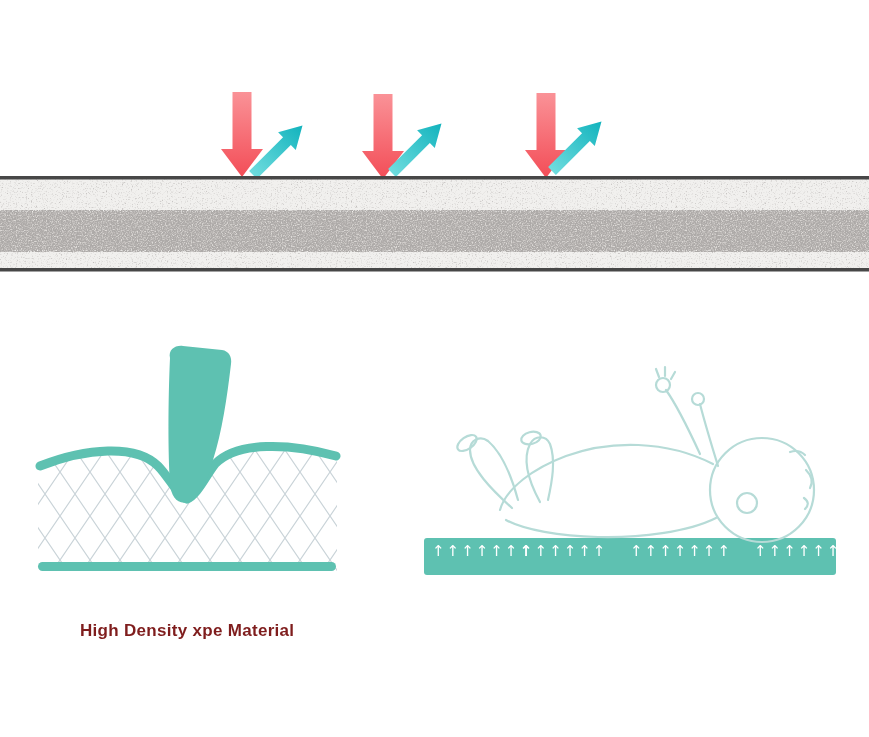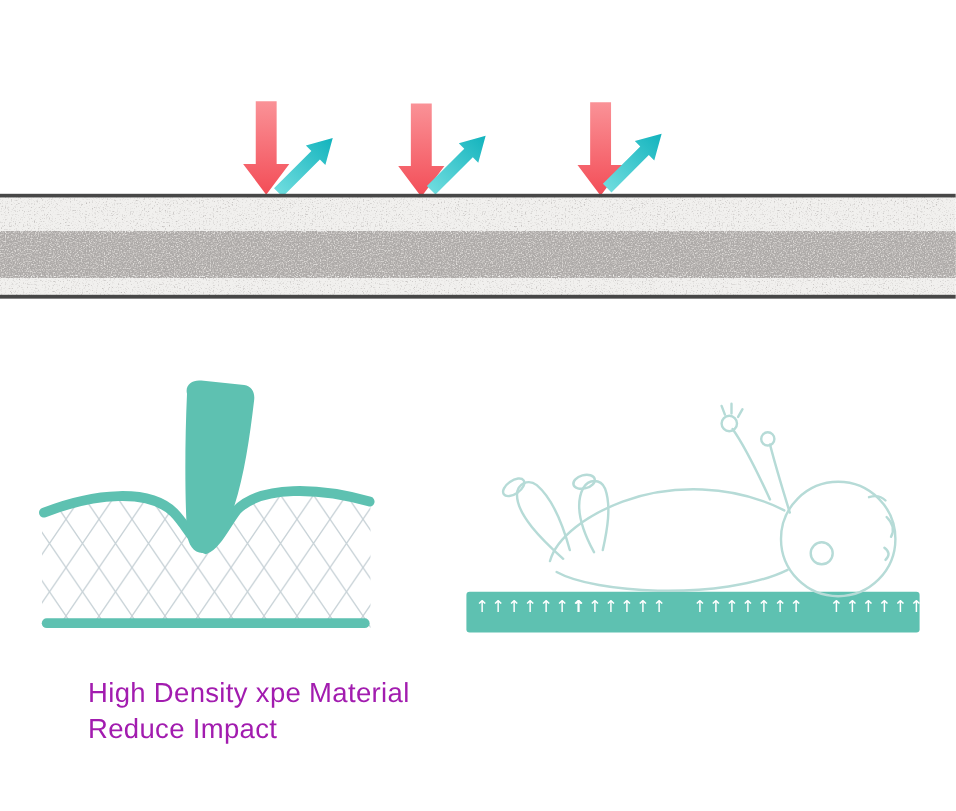--- a/index.html
+++ b/index.html
@@ -9,23 +9,23 @@
     height: 737px;
     background: #ffffff;
     overflow: hidden;
     font-family: "Liberation Sans", sans-serif;
   }
   .impact-arrows { position: absolute; top: 0; left: 0; }
   .mat-band     { position: absolute; top: 176px; left: 0; }
   .illustrations{ position: absolute; top: 340px; left: 0; }
   .caption {
     position: absolute;
-    color: #a21caf;
-    font-weight: normal;
-    font-size: 25px;
+    color: #7f1d1d;
+    font-weight: bold;
+    font-size: 17px;
     line-height: 33px;
     letter-spacing: 0.3px;
   }
   .caption-left  { left: 80px;  top: 614px; }
   .caption-right { left: 463px; top: 614px; }
   .absorb-arrows-text {
     font-family: "DejaVu Sans", sans-serif;
     font-size: 15px;
     letter-spacing: 2px;
   }
@@ -131,16 +131,15 @@
         <path d="M512,168 C492,150 470,128 470,110 C470,100 480,95 488,101 C502,113 512,138 518,160"></path>
         <ellipse cx="467" cy="103" rx="11" ry="6" transform="rotate(-35 467 103)"></ellipse>
         <path d="M540,162 C528,140 522,120 530,104 C535,95 546,95 550,104 C556,120 552,142 548,160"></path>
         <ellipse cx="531" cy="98" rx="10" ry="6" transform="rotate(-15 531 98)"></ellipse>
       </g>
     </g>
   </svg>
 
   <div class="caption caption-left">
     <div>High Density xpe Material</div>
-    <div>Reduce Impact</div>
   </div>
 
 </div>
 
 </body></html>

